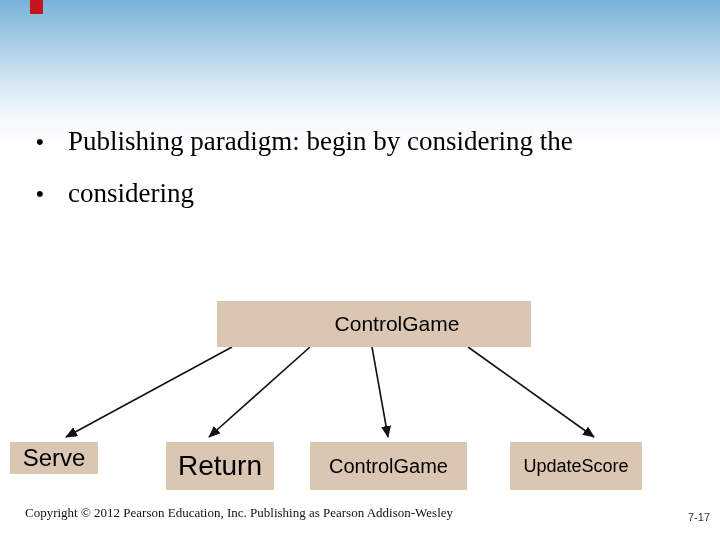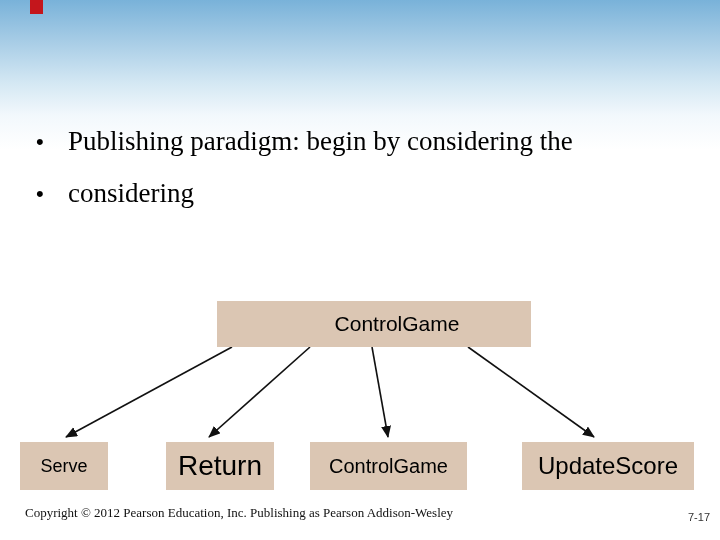--- a/index.html
+++ b/index.html
@@ -23,24 +23,24 @@
   .bullet .dot{
     position:absolute;left:6px;top:0px;
     font-family:"Liberation Sans",sans-serif;font-size:22px;line-height:35px;
   }
   .node{
     position:absolute;background:#dbc6b3;color:#000;
     display:flex;align-items:center;justify-content:center;
     font-family:"Liberation Sans",sans-serif;
   }
   .node-root{left:217px;top:301px;width:268px;height:46px;font-size:21px;padding-left:46px;}
-  .node-serve{left:20px;top:442px;width:88px;height:48px;font-size:18px;}
+  .node-serve{left:10px;top:442px;width:88px;height:32px;font-size:24px;}
   .node-return{left:166px;top:442px;width:108px;height:48px;font-size:28px;}
   .node-computepath{left:310px;top:442px;width:157px;height:48px;font-size:20px;}
-  .node-updatescore{left:522px;top:442px;width:172px;height:48px;font-size:24px;}
+  .node-updatescore{left:510px;top:442px;width:132px;height:48px;font-size:18px;}
   .arrows{position:absolute;left:0;top:0;pointer-events:none;}
   .footer{
     position:absolute;left:25px;top:505px;
     font-family:"Liberation Serif",serif;font-size:13px;color:#111;text-align:right;
   }
   .page-num{
     position:absolute;left:688px;top:511px;
     font-family:"Liberation Sans",sans-serif;font-size:11px;color:#333;
   }
 </style>

